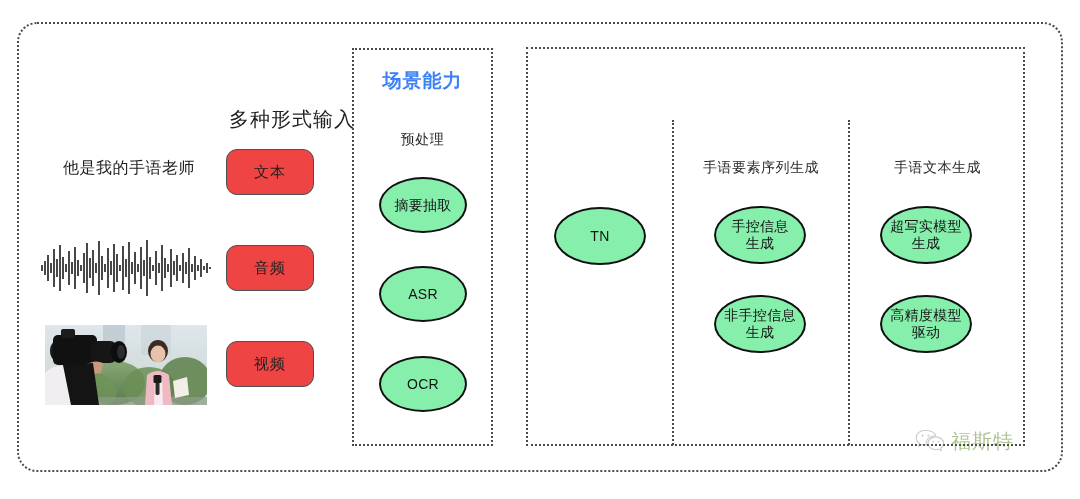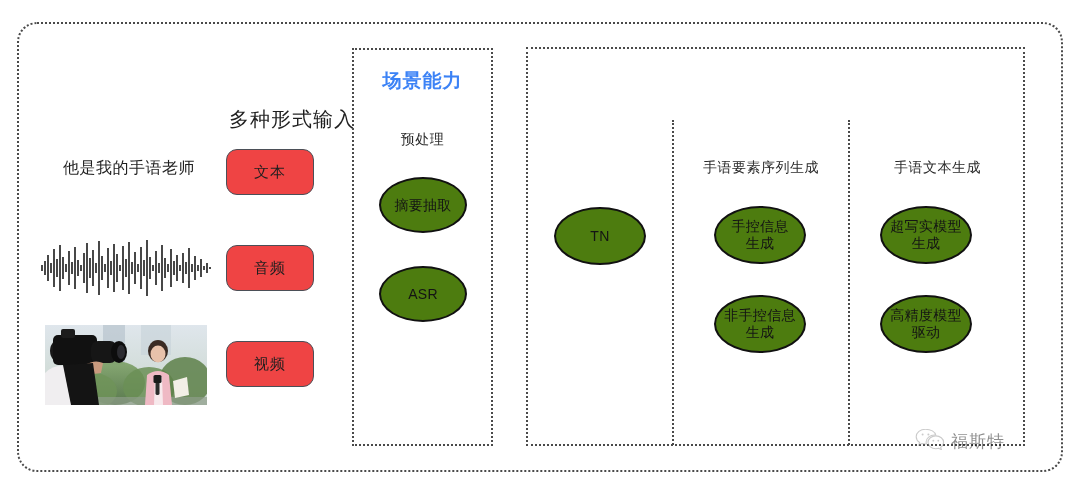--- a/index.html
+++ b/index.html
@@ -140,21 +140,21 @@
     background: #9fb4a0;
   }
   .video-thumb svg { display: block; }
 
   
   .node {
     position: absolute;
     box-sizing: border-box;
     border: 2.2px solid #111111;
     border-radius: 50%;
-    background: #4d7c0f;
+    background: #86efac;
     display: flex;
     align-items: center;
     justify-content: center;
     text-align: center;
     font-size: 14px;
     line-height: 1.18;
     color: #141414;
     letter-spacing: 0.3px;
   }
   .node.sm { width: 88px; height: 56px; }
@@ -179,22 +179,22 @@
   .watermark {
     position: absolute;
     left: 915px;
     top: 428px;
     display: flex;
     align-items: center;
     gap: 6px;
     opacity: 0.45;
   }
   .watermark .wm-text {
-    font-size: 17px;
-    color: #000000;
+    font-size: 20px;
+    color: #4d7c0f;
     letter-spacing: 1px;
     white-space: nowrap;
   }
   .wechat-icon { display: block; }
 </style>
 </head>
 <body>
 
 <div id="stage">
 
@@ -318,20 +318,21 @@
   </div>
 
   <div class="input-pill pill-video">视频</div>
 
   <div class="dotted-box scene-box"></div>
   <div class="box-title scene-title">场景能力</div>
   <div class="sub-label scene-sub">预处理</div>
 
   <div class="node sm n-abstract">摘要抽取</div>
   <div class="node sm n-asr">ASR</div>
+  <div class="node sm n-ocr">OCR</div>
 
   <div class="dotted-box core-box"></div>
 
   <div class="v-divider div-1"></div>
   <div class="v-divider div-2"></div>
 
   <div class="sub-label core-sub-2">手语要素序列生成</div>
   <div class="sub-label core-sub-3">手语文本生成</div>
 
   <div class="node md n-tn">TN</div>

